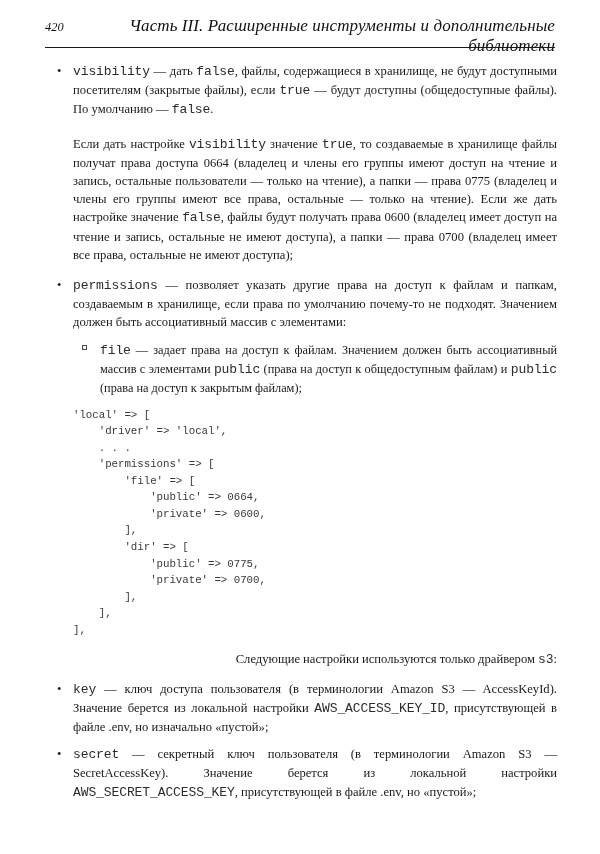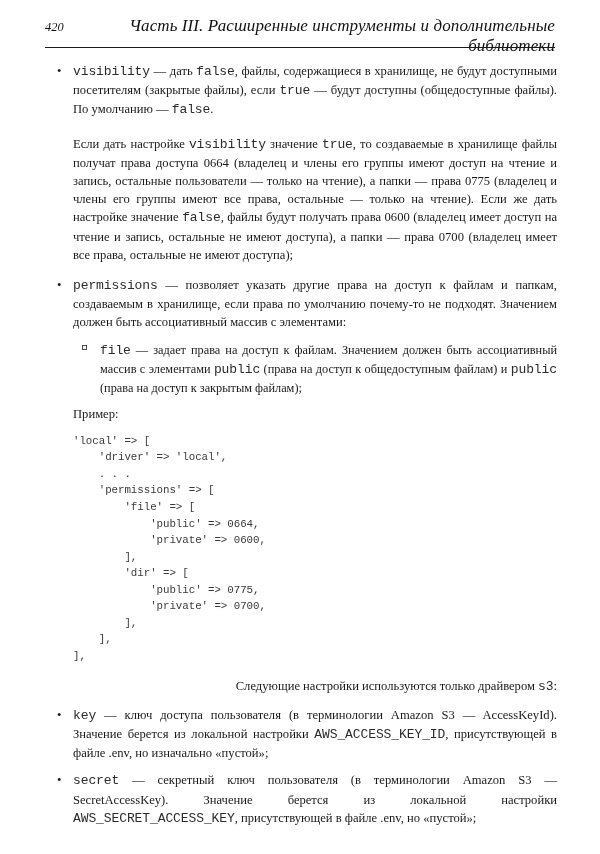--- a/index.html
+++ b/index.html
@@ -193,21 +193,20 @@
 
         <ul class="subbullets">
           <li class="subbullet-item">
             <span class="marker-sq"></span>
             <p class="para"><code class="mono">file</code><span> — задает права на доступ к файлам. Значением должен быть ассоциативный массив с элементами </span><code class="mono">public</code><span> (права на доступ к общедоступным файлам) и </span><code class="mono">public</code><span> (права на доступ к закрытым файлам);</span></p>
           </li>
         </ul>
       </li>
     </ul>
 
-    <p class="example-label">Пример:</p>
 
     <pre class="codeblock">'local' =&gt; [
     'driver' =&gt; 'local',
     . . .
     'permissions' =&gt; [
         'file' =&gt; [
             'public' =&gt; 0664,
             'private' =&gt; 0600,
         ],
         'dir' =&gt; [

